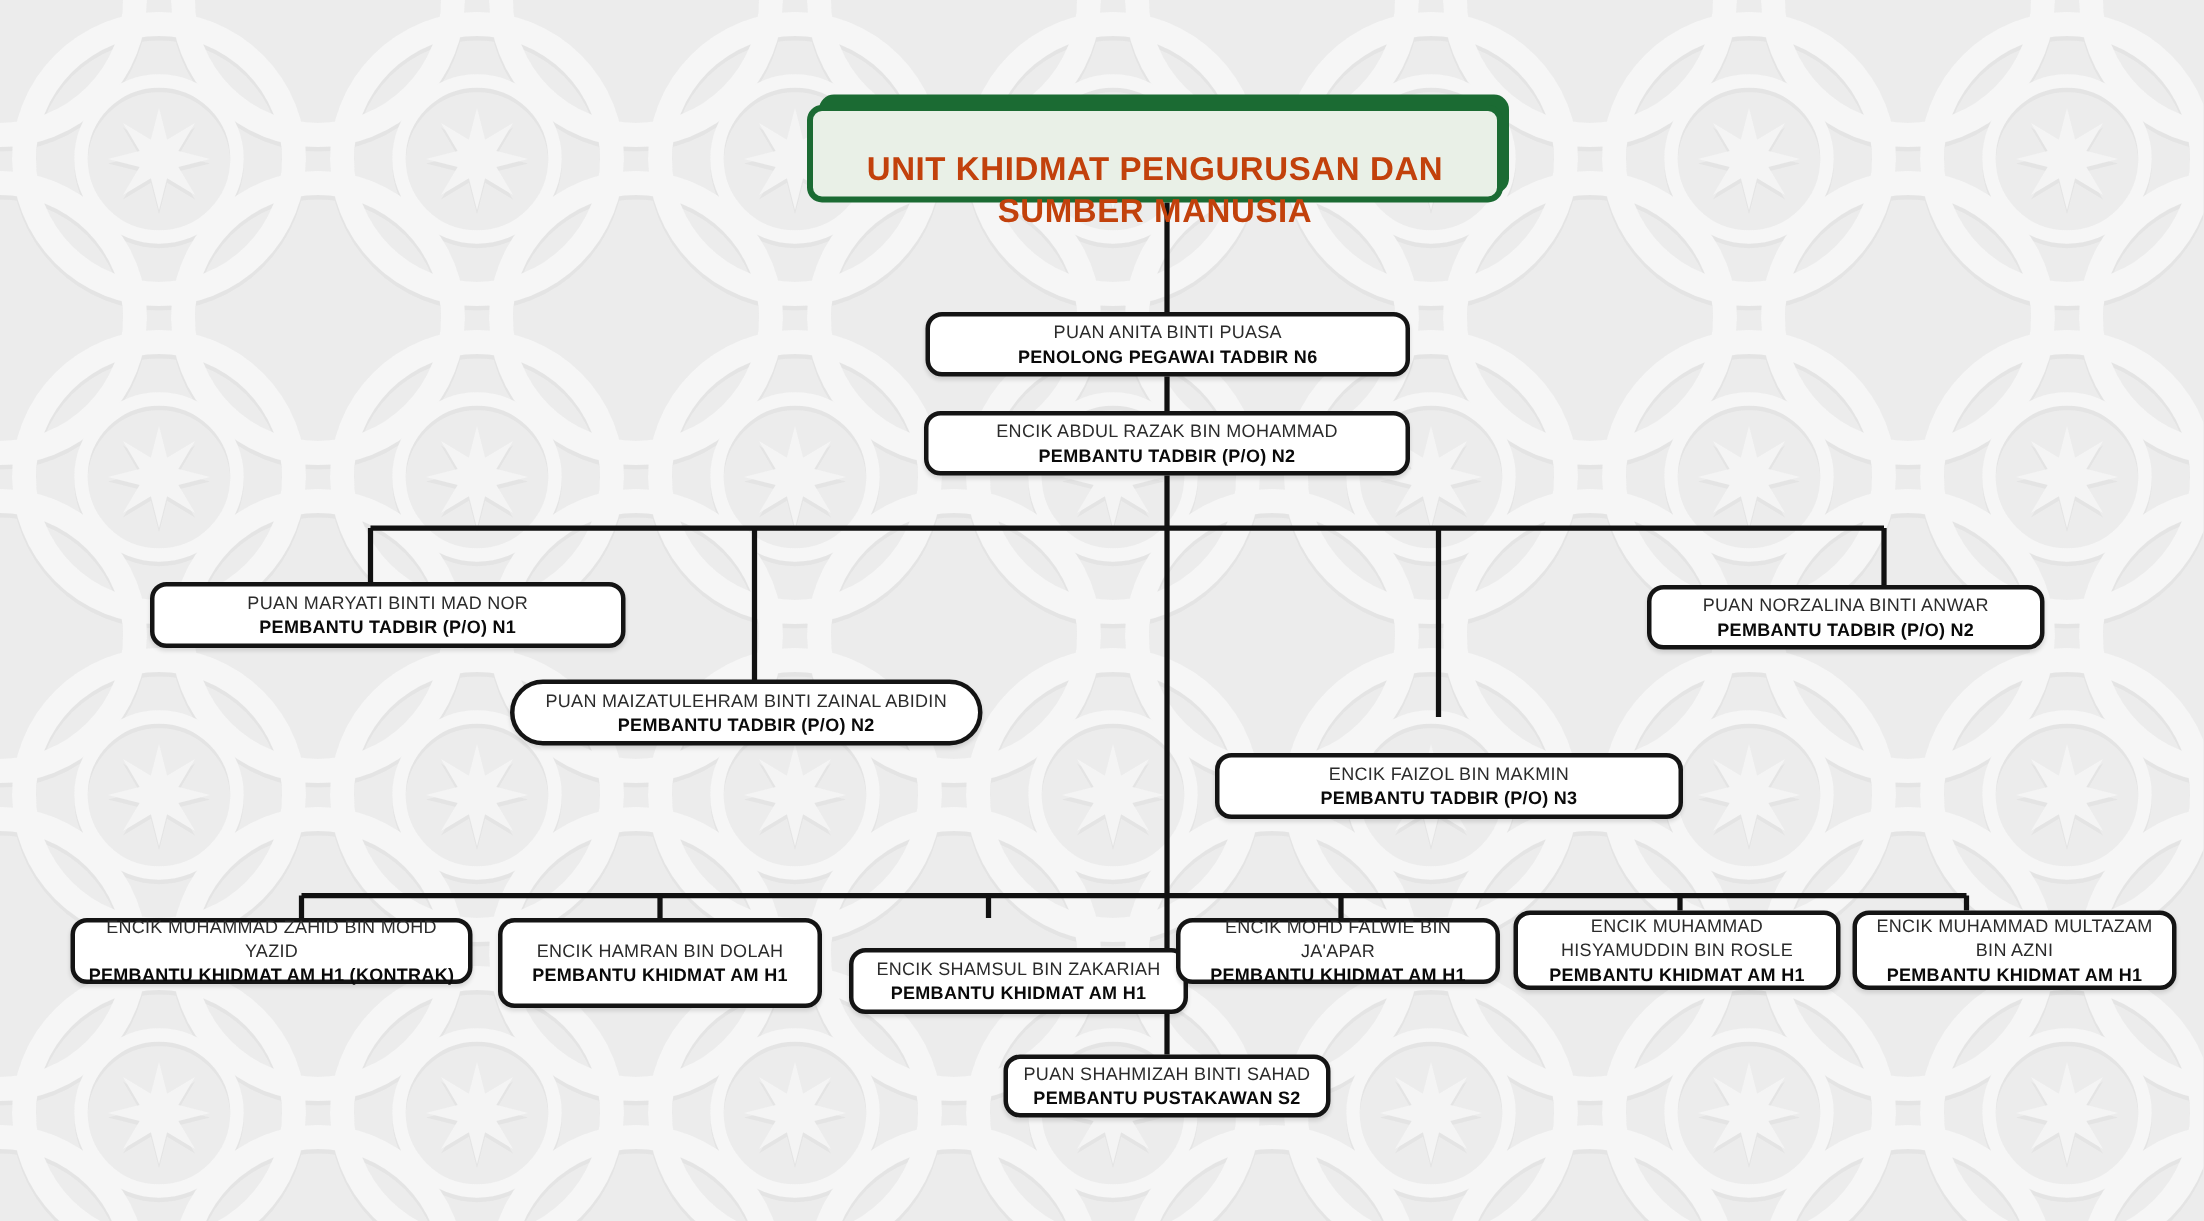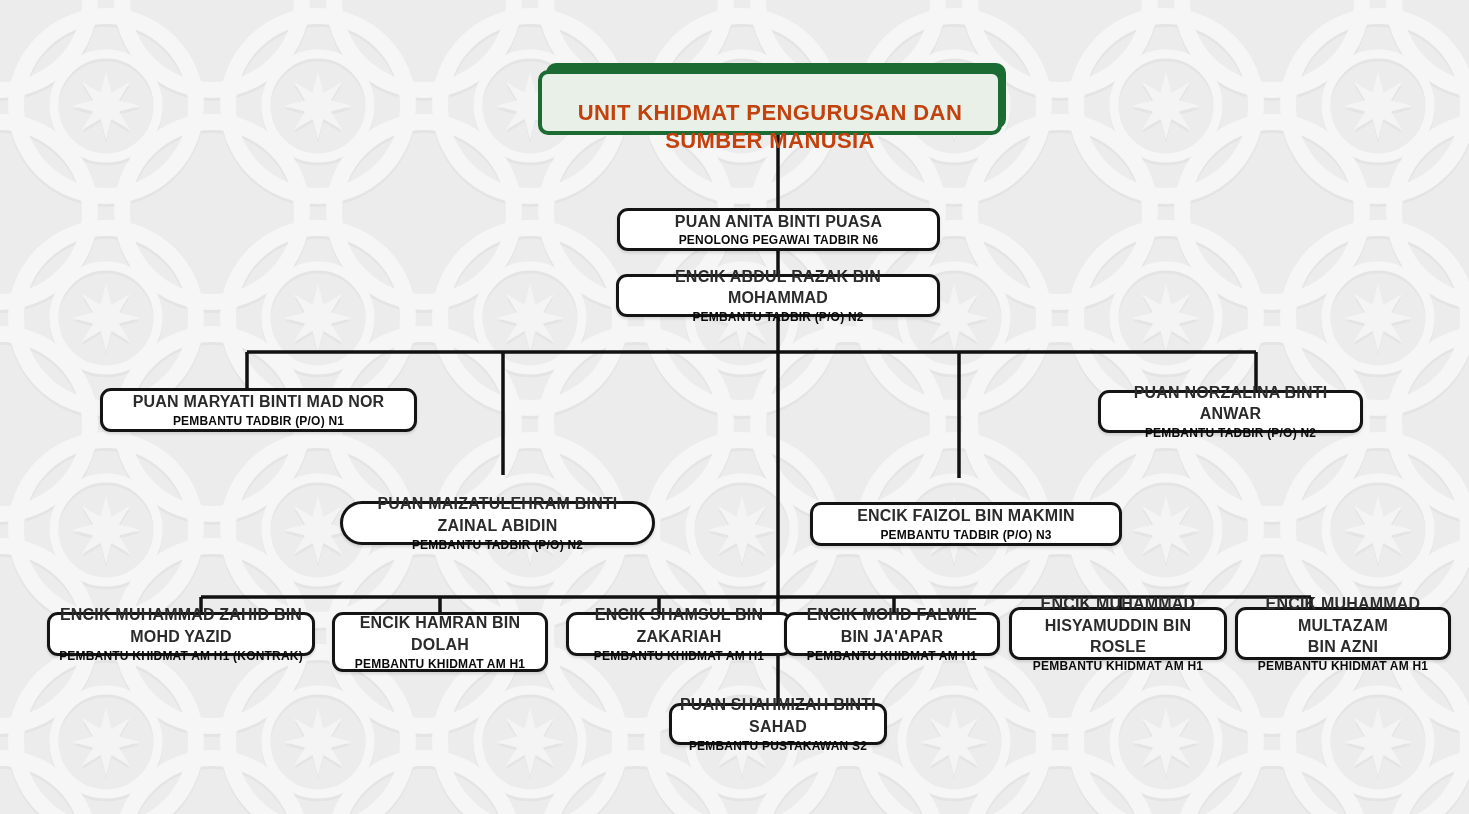--- a/index.html
+++ b/index.html
@@ -34,22 +34,22 @@
     display:flex;
     flex-direction:column;
     align-items:center;
     justify-content:center;
     text-align:center;
     line-height:1.35;
     padding:2px 8px;
     box-shadow:0 2px 3px rgba(0,0,0,0.12);
   }
   .node .name{
-    font-size:16px;
-    font-weight:700;
+    font-size:12px;
+    font-weight:400;
     color:#2b2b2b;
     letter-spacing:0.2px;
     white-space:pre-line;
   }
   .node .title{
     font-size:12px;
     font-weight:700;
     color:#0a0a0a;
     letter-spacing:0.2px;
     white-space:pre-line;
@@ -142,21 +142,21 @@
 <div class="node" style="left:616px;top:274px;width:324px;height:43px;">
   <span class="name">ENCIK ABDUL RAZAK BIN MOHAMMAD</span>
   <span class="title">PEMBANTU TADBIR (P/O) N2</span>
 </div>
 
 <div class="node" style="left:100px;top:388px;width:317px;height:44px;">
   <span class="name">PUAN MARYATI BINTI MAD NOR</span>
   <span class="title">PEMBANTU TADBIR (P/O) N1</span>
 </div>
 
-<div class="node" style="left:340px;top:501px;width:315px;height:44px;border-radius:22px;">
+<div class="node" style="left:340px;top:453px;width:315px;height:44px;border-radius:22px;">
   <span class="name">PUAN MAIZATULEHRAM BINTI ZAINAL ABIDIN</span>
   <span class="title">PEMBANTU TADBIR (P/O) N2</span>
 </div>
 
 <div class="node" style="left:810px;top:478px;width:312px;height:44px;margin-top:24px;">
   <span class="name">ENCIK FAIZOL BIN MAKMIN</span>
   <span class="title">PEMBANTU TADBIR (P/O) N3</span>
 </div>
 
 <div class="node" style="left:1098px;top:390px;width:265px;height:43px;">
@@ -167,21 +167,21 @@
 <div class="node" style="left:47px;top:612px;width:268px;height:44px;">
   <span class="name">ENCIK MUHAMMAD ZAHID BIN MOHD YAZID</span>
   <span class="title">PEMBANTU KHIDMAT AM H1 (KONTRAK)</span>
 </div>
 
 <div class="node" style="left:332px;top:612px;width:216px;height:60px;">
   <span class="name">ENCIK HAMRAN BIN DOLAH</span>
   <span class="title">PEMBANTU KHIDMAT AM H1</span>
 </div>
 
-<div class="node" style="left:566px;top:612px;width:226px;height:44px;">
+<div class="node" style="left:566px;top:632px;width:226px;height:44px;">
   <span class="name">ENCIK SHAMSUL BIN ZAKARIAH</span>
   <span class="title">PEMBANTU KHIDMAT AM H1</span>
 </div>
 
 <div class="node" style="left:784px;top:612px;width:216px;height:44px;">
   <span class="name">ENCIK MOHD FALWIE BIN JA'APAR</span>
   <span class="title">PEMBANTU KHIDMAT AM H1</span>
 </div>
 
 <div class="node" style="left:1009px;top:607px;width:218px;height:53px;">

